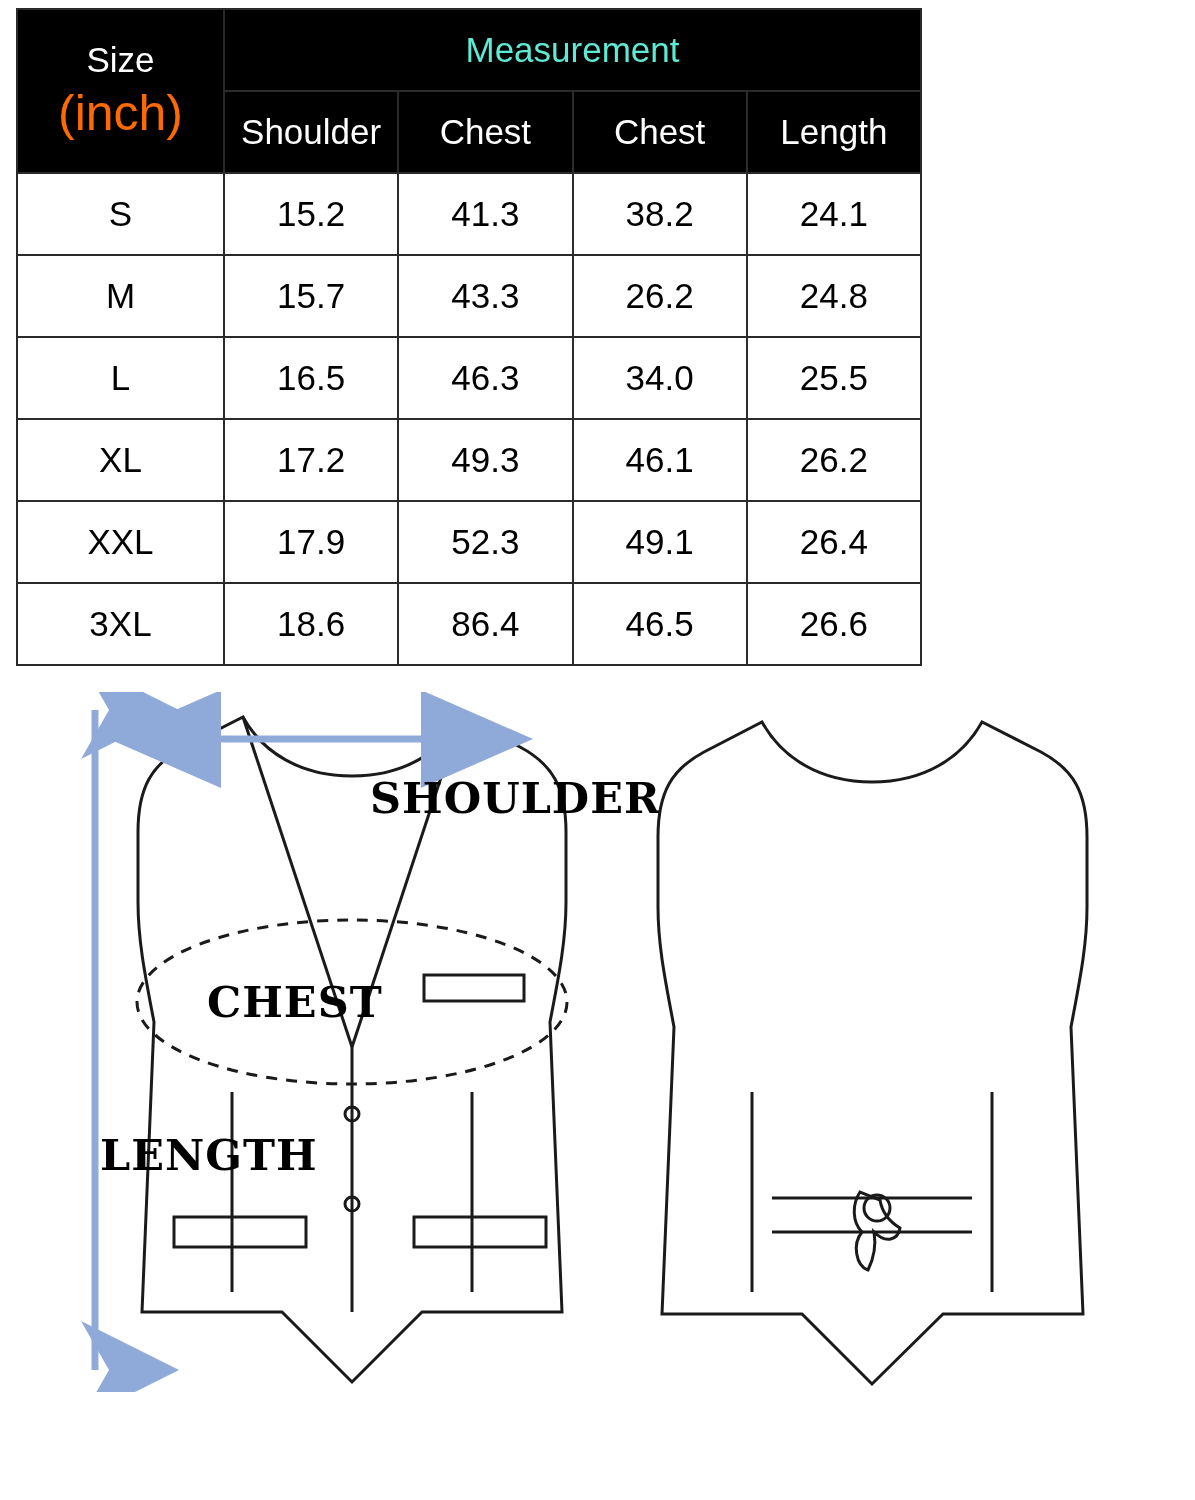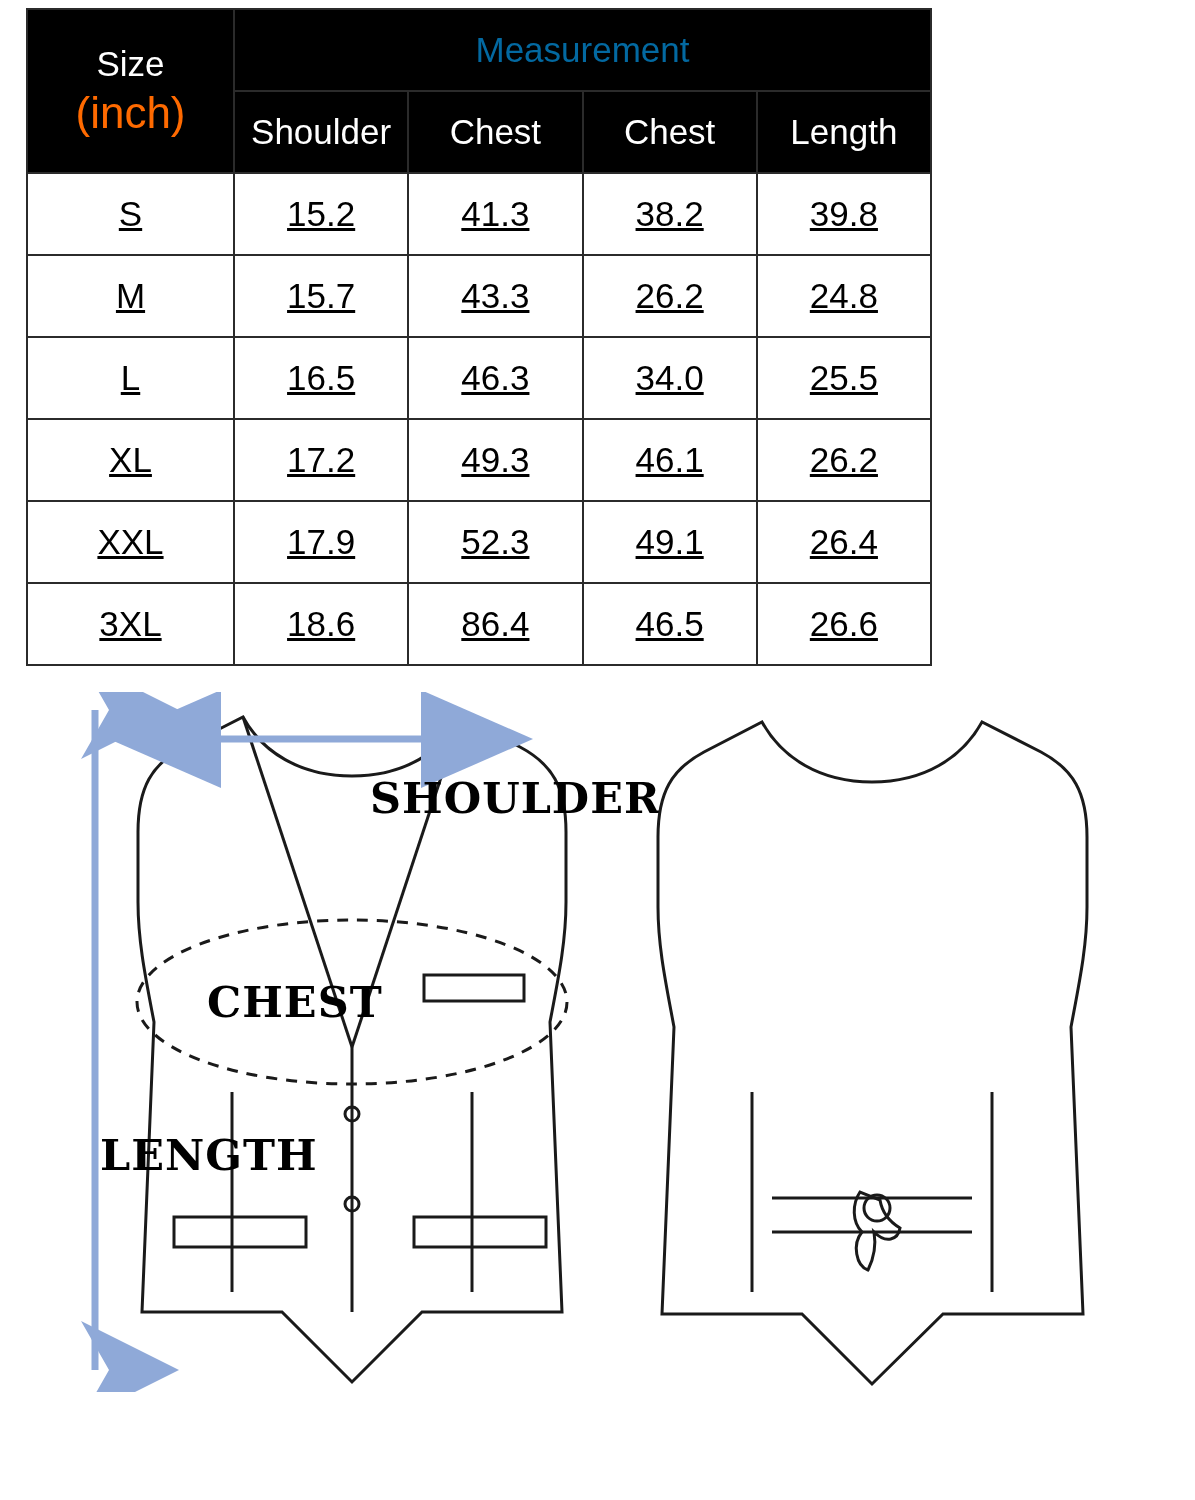--- a/index.html
+++ b/index.html
@@ -18,23 +18,22 @@
 
   
   .chart-wrap {
     width: 1195px;
     box-sizing: border-box;
     padding: 0;
   }
   table.size-chart {
     border-collapse: collapse;
     width: 906px;
-    margin: 8px 0 0 26px;
+    margin: 8px 0 0 16px;
     table-layout: fixed;
-    text-decoration: underline;
   }
   table.size-chart td,
   table.size-chart th {
     border: 2px solid #2b2b2b;
     text-align: center;
     vertical-align: middle;
     font-size: 35px;
     font-weight: normal;
     padding: 0;
     height: 80px;
@@ -44,25 +43,25 @@
     color: #ffffff;
     font-weight: bold;
     font-size: 38px;
     line-height: 1.25;
     width: 205px;
     border-color: #000000;
   }
   th.size-head .inch {
     color: #ff6a00;
     display: block;
-    font-size: 44px;
+    font-size: 50px;
   }
   th.measurement-head {
     background: #000000;
-    color: #0369a1;
+    color: #5eead4;
     font-weight: bold;
     font-size: 40px;
     border-color: #000000;
     height: 92px;
   }
   th.sub-head {
     background: #000000;
     color: #ffffff;
     font-weight: bold;
     font-size: 38px;
@@ -114,21 +113,21 @@
         <th class="sub-head">Chest</th>
         <th class="sub-head">Chest</th>
         <th class="sub-head">Length</th>
       </tr>
 
       <tr>
         <td class="cell size-cell">S</td>
         <td class="cell">15.2</td>
         <td class="cell">41.3</td>
         <td class="cell">38.2</td>
-        <td class="cell">39.8</td>
+        <td class="cell">24.1</td>
       </tr>
       <tr>
         <td class="cell size-cell">M</td>
         <td class="cell">15.7</td>
         <td class="cell">43.3</td>
         <td class="cell">26.2</td>
         <td class="cell">24.8</td>
       </tr>
       <tr>
         <td class="cell size-cell">L</td>

